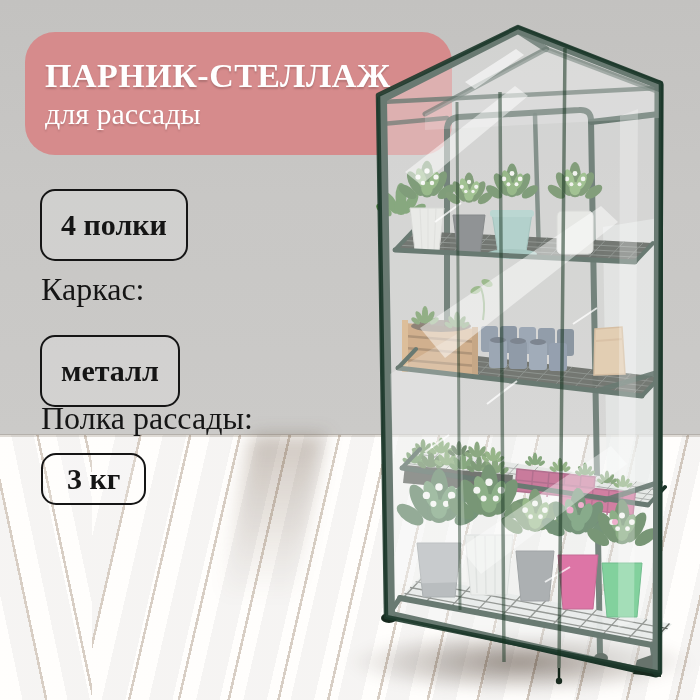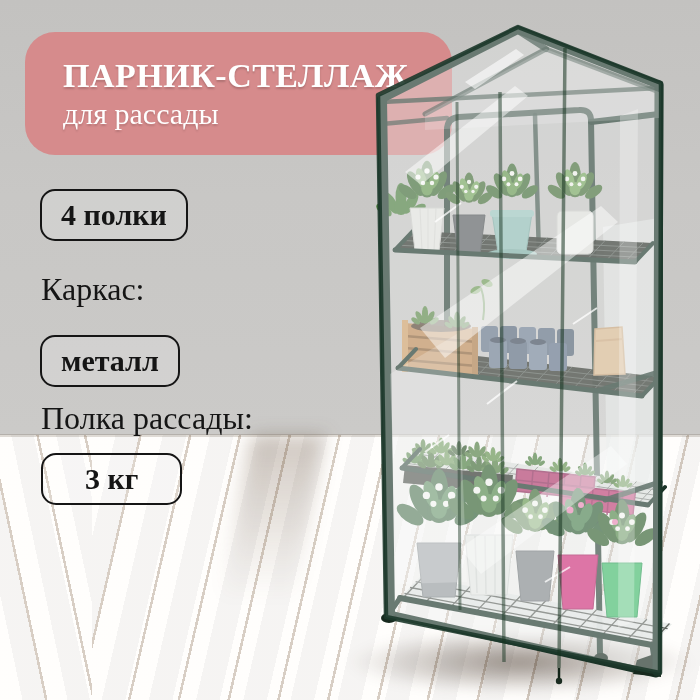--- a/index.html
+++ b/index.html
@@ -19,35 +19,35 @@
   .floor-line{position:absolute;left:0;top:434px;width:700px;height:3px;background:rgba(80,60,40,.18);}
   .cast-shadow{position:absolute;left:236px;top:435px;width:74px;height:165px;
         background:linear-gradient(180deg,rgba(74,48,24,.26),rgba(74,48,24,0));
         filter:blur(9px);transform:skewX(-10deg);}
   .unit-shadow{position:absolute;left:345px;top:636px;width:350px;height:58px;
         background:radial-gradient(ellipse at 50% 45%,rgba(45,28,14,.48),rgba(45,28,14,0) 70%);
         filter:blur(6px);}
   
   .banner{position:absolute;left:25px;top:32px;width:427px;height:123px;border-radius:30px;
           background:var(--accent,#d68b8c);display:flex;flex-direction:column;justify-content:center;
-          padding-left:38px;box-sizing:border-box;}
+          padding-left:20px;box-sizing:border-box;}
   .banner-title{color:#ffffff;font-weight:700;font-size:34px;line-height:40px;letter-spacing:.5px;
           text-shadow:0 2px 2px rgba(0,0,0,.18);}
   .banner-sub{color:#ffffff;font-weight:400;font-size:30px;line-height:36px;
           text-shadow:0 2px 2px rgba(0,0,0,.15);}
   
   .spec-badge{position:absolute;border:2.5px solid var(--ink,#151515);border-radius:15px;
           color:var(--ink,#151515);font-weight:700;font-size:30px;line-height:36px;
-          padding:6px 19px;background:rgba(255,255,255,.16);white-space:nowrap;}
+          padding:16px 19px;background:rgba(255,255,255,.16);white-space:nowrap;}
   .spec-label{position:absolute;color:var(--ink,#151515);font-size:32px;line-height:36px;white-space:nowrap;text-align:right;}
   #badge-shelves{left:40px;top:189px;}
   #label-frame{left:41px;top:271px;}
   #badge-material{left:40px;top:335px;}
   #label-capacity{left:41px;top:400px;}
-  #badge-capacity{left:41px;top:453px;padding:6px 42px;text-align:right;}
+  #badge-capacity{left:41px;top:453px;padding:6px 24px;text-align:right;}
   
   .greenhouse{position:absolute;left:365px;top:22px;width:310px;height:670px;}
   .fr{stroke:var(--frame,#1b3428);fill:none;stroke-linecap:round;stroke-linejoin:round;}
 </style>
 </head>
 <body>
 
 <div class="stage">
 
   <div class="wall"></div>

